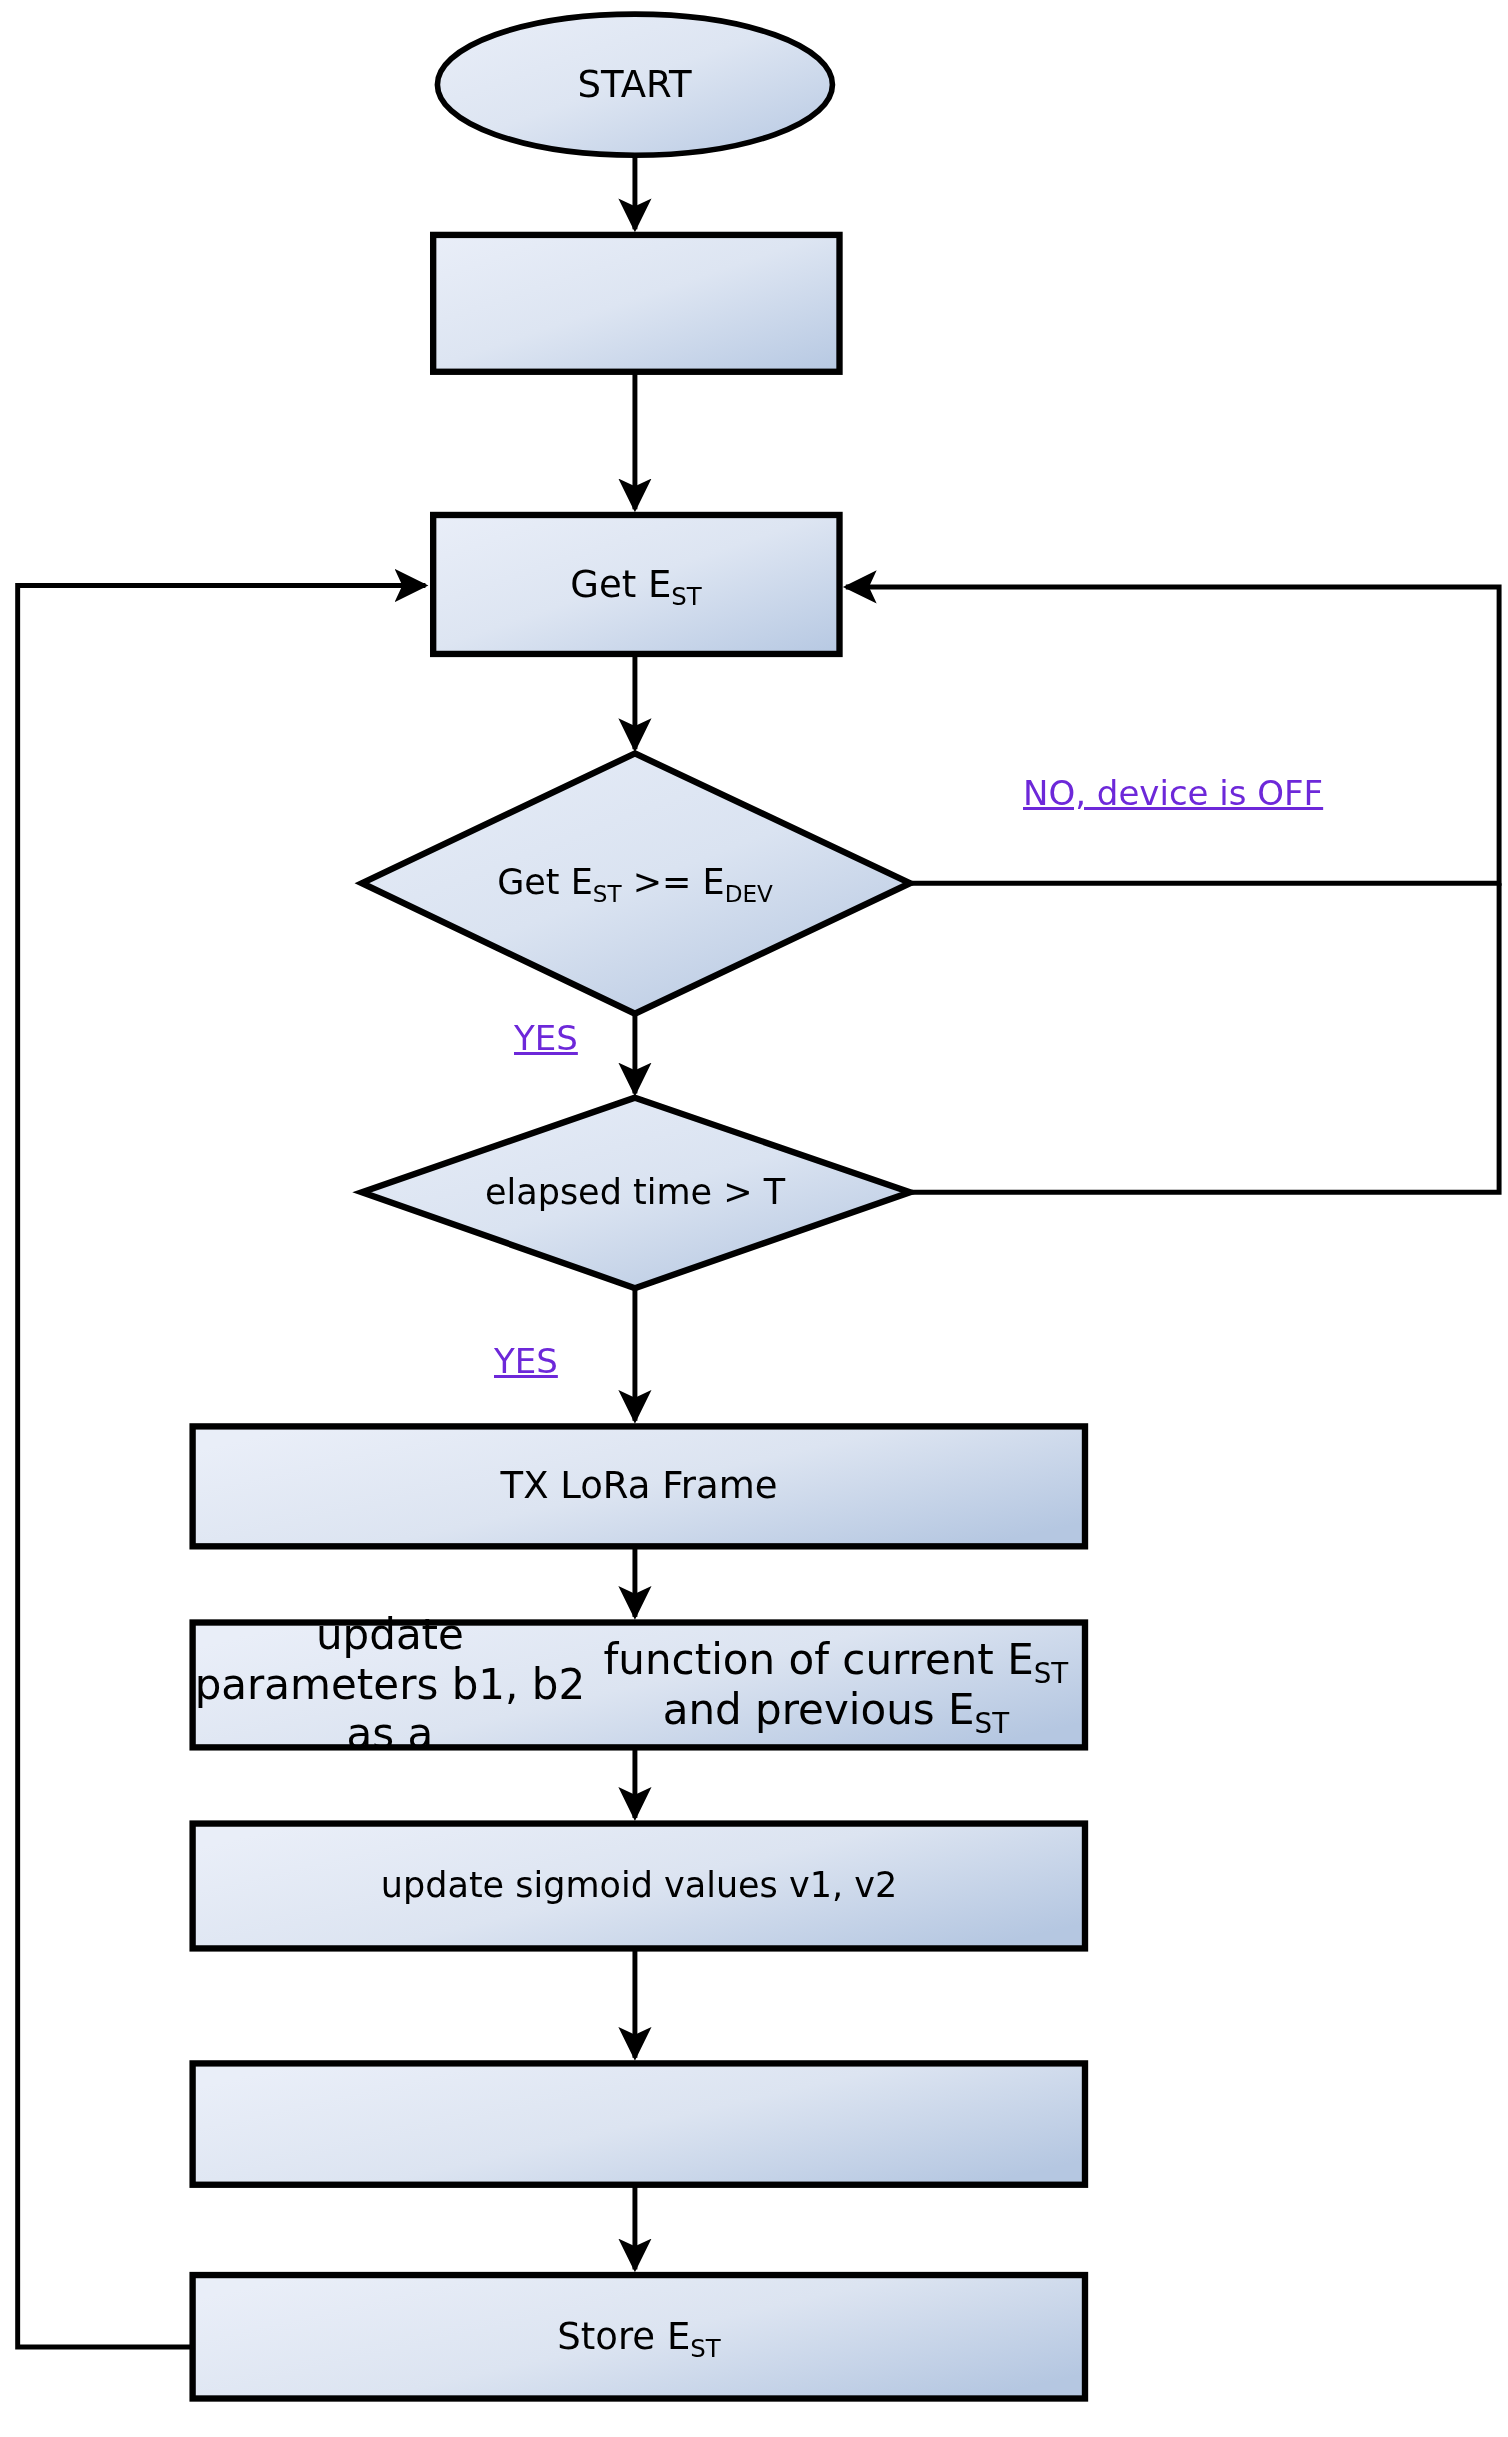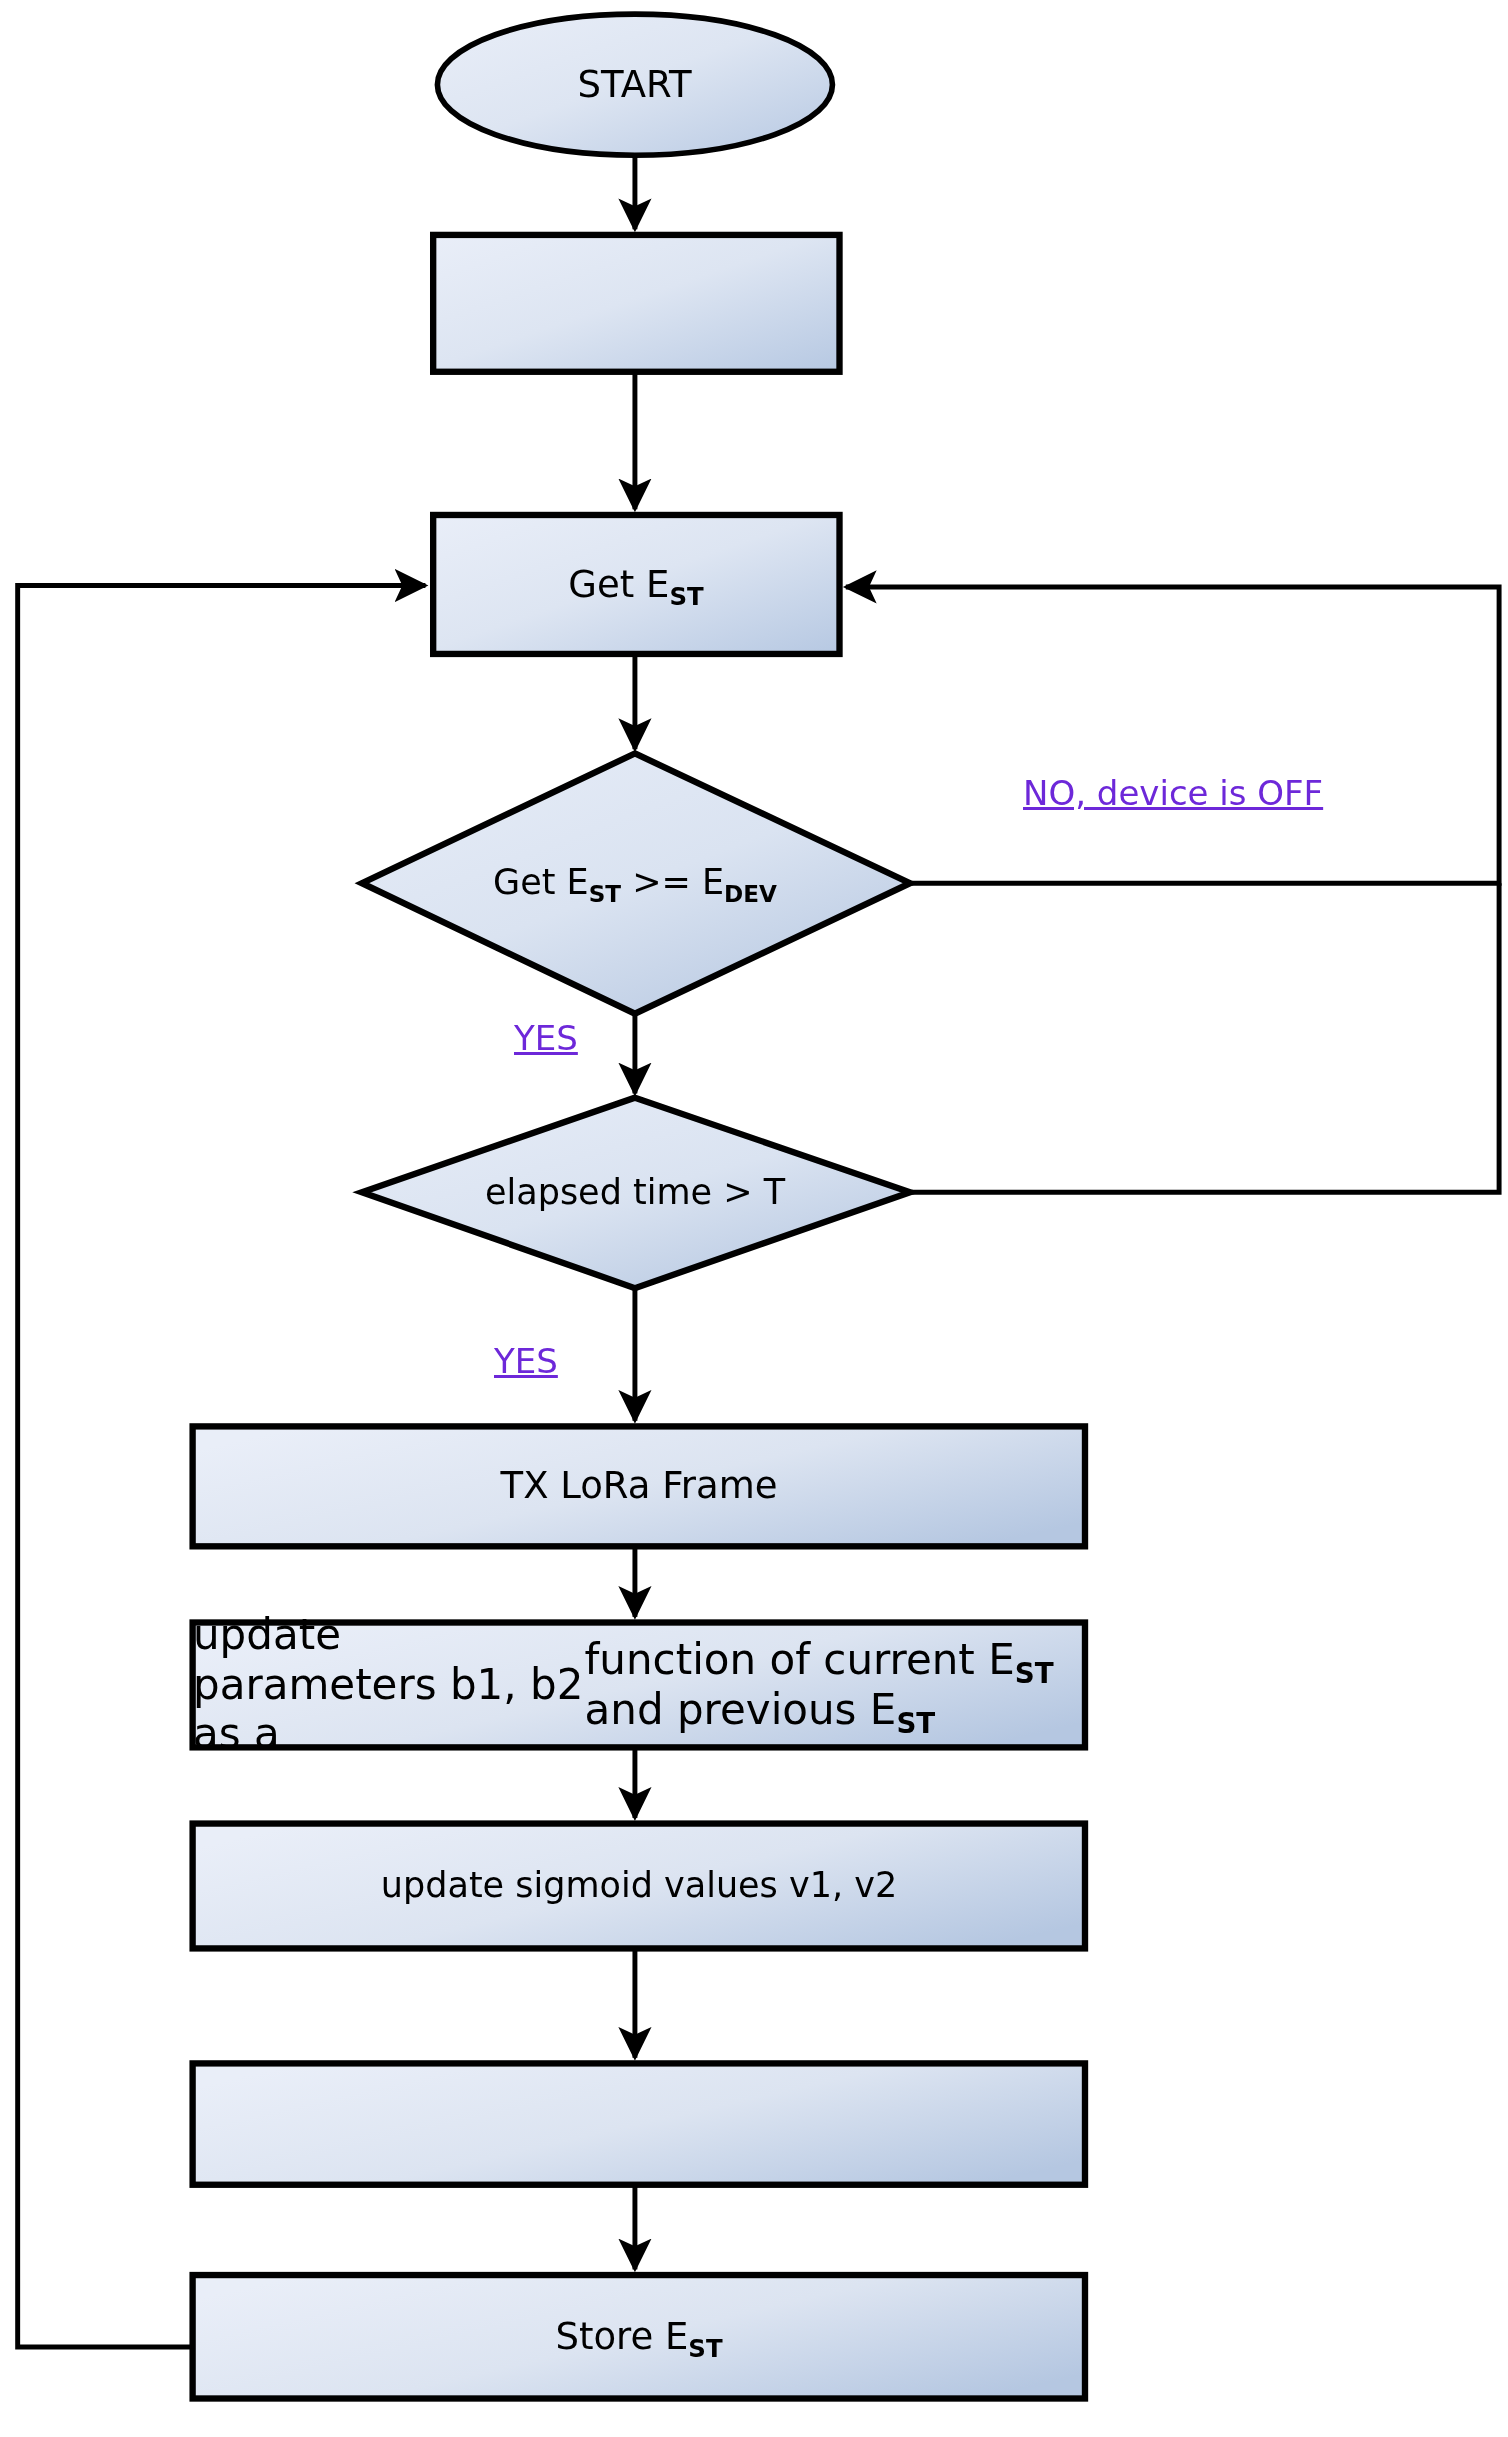--- a/index.html
+++ b/index.html
@@ -19,40 +19,39 @@
     position:absolute;
     left:0; top:0;
     width:1509px;
     height:2438px;
   }
   .node-label{
     position:absolute;
     display:flex;
     align-items:center;
     justify-content:center;
-    text-align:left;
+    text-align:center;
     color:#000000;
     font-weight:400;
     line-height:1.18;
     pointer-events:none;
     white-space:pre-line;
   }
   .edge-label{
     position:absolute;
     color:#6d28d9;
     font-weight:400;
     white-space:nowrap;
     line-height:1;
     text-decoration:underline;
   }
   sub{
     font-size:0.66em;
     vertical-align:-0.33em;
     line-height:0;
-    font-weight:bold;
   }
 </style>
 </head>
 <body>
 
 <div id="canvas">
 
   <svg id="flow-svg" viewBox="0 0 2139 3456">
     <defs>
       <linearGradient id="gradNode" x1="0%" y1="0%" x2="100%" y2="100%">

